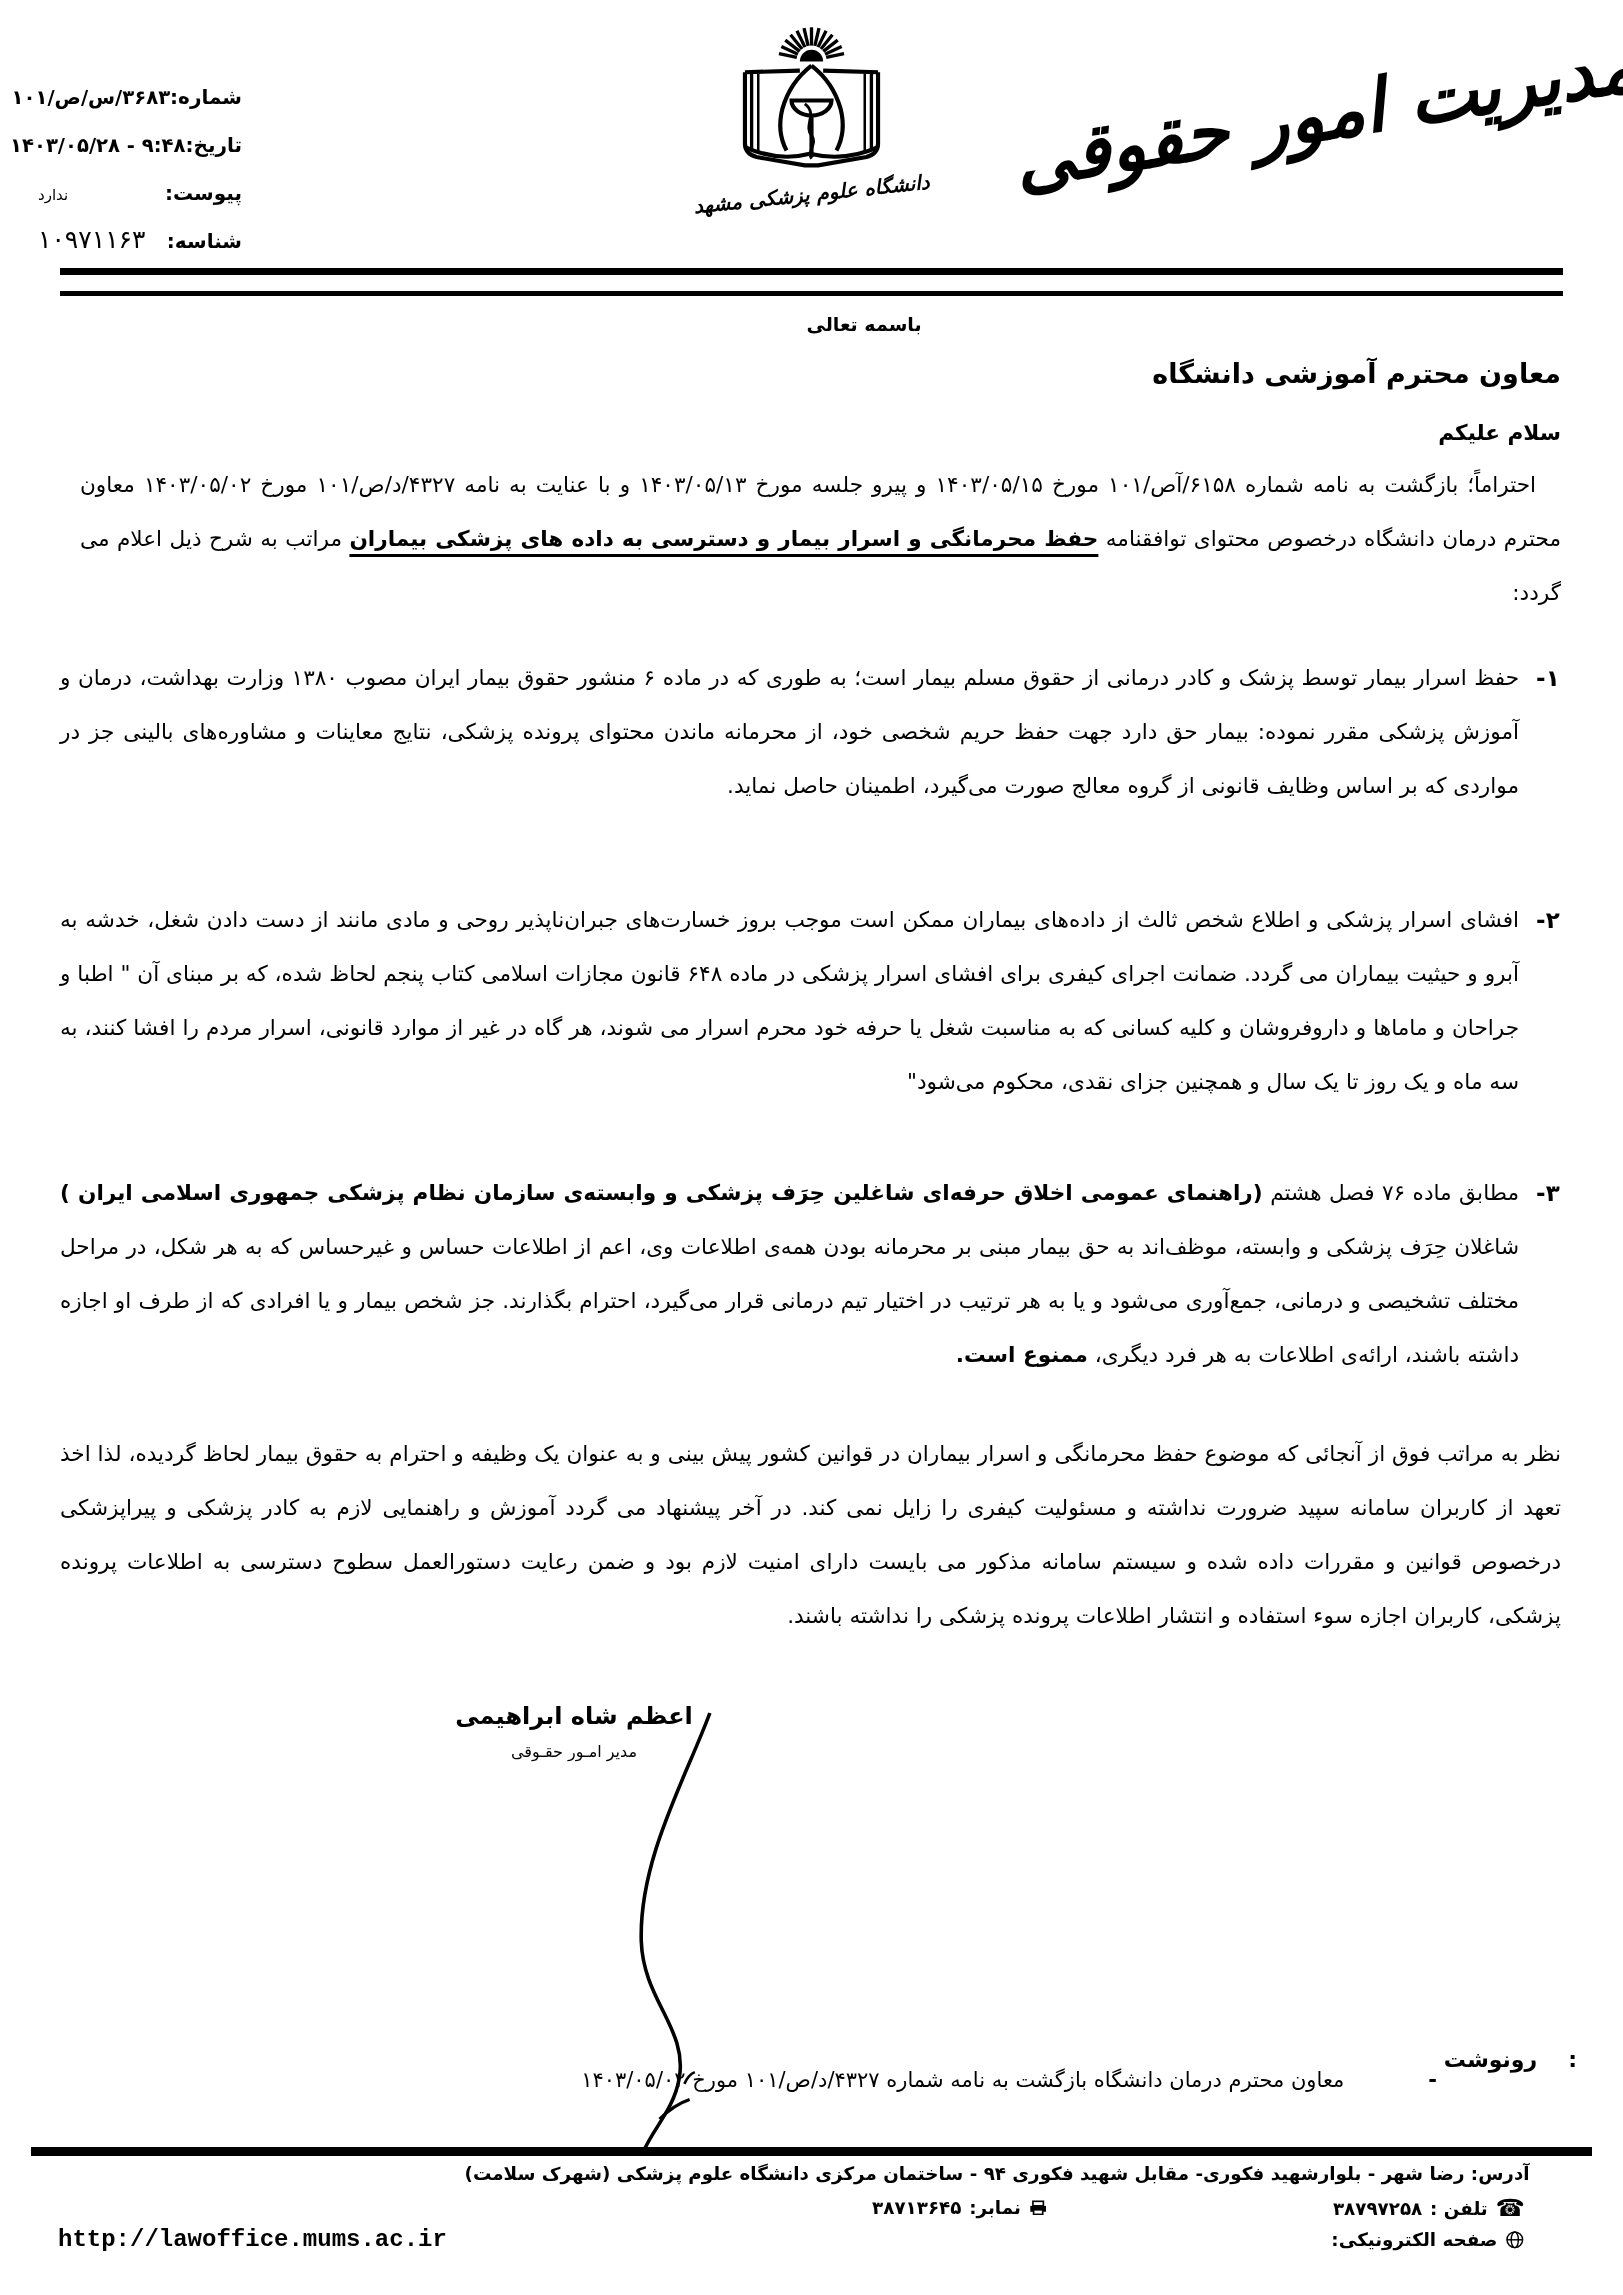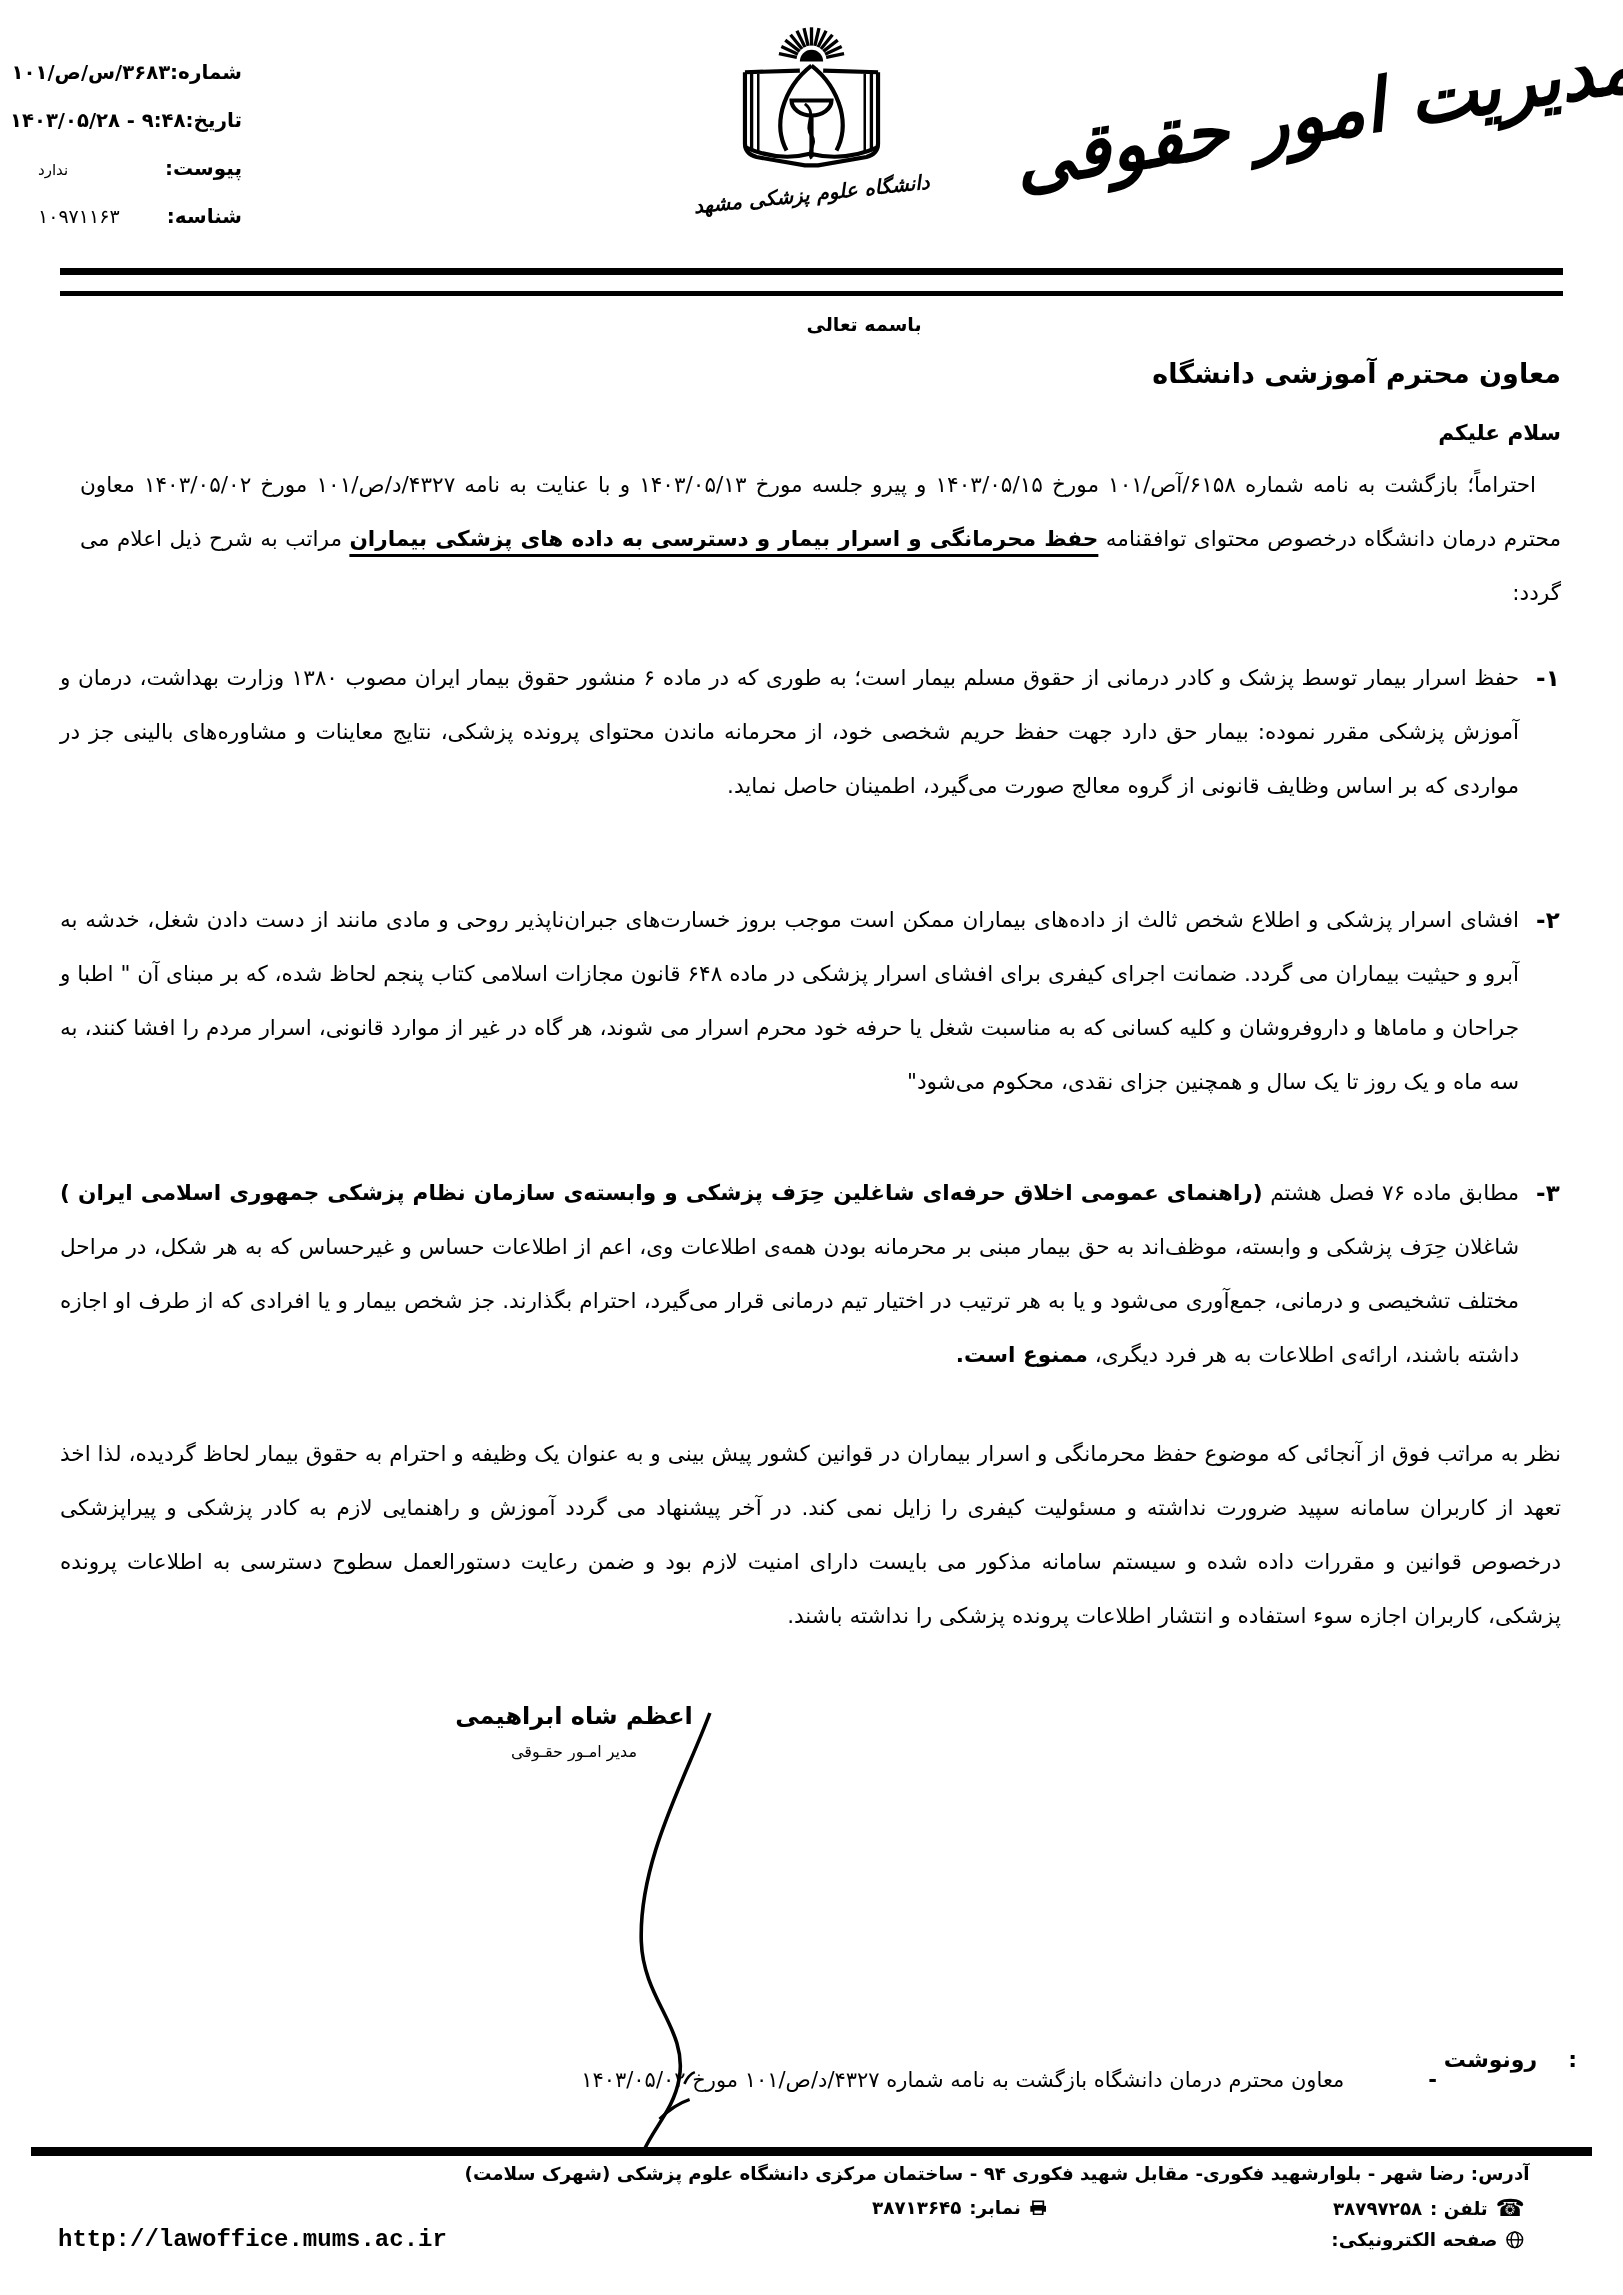--- a/index.html
+++ b/index.html
@@ -3,24 +3,24 @@
 <meta charset="utf-8">
 <style>
   html,body{margin:0;padding:0;background:#9a9a9a;}
   .page{
     position:relative;width:1623px;height:2295px;background:#ffffff;color:#000;
     font-family:"DejaVu Sans",sans-serif;overflow:hidden;direction:rtl;
   }
   
   .hdr-fields{position:absolute;top:60px;left:38px;width:204px;direction:rtl;}
   .field-row{display:flex;justify-content:space-between;align-items:baseline;height:48px;}
-  .fl{font-weight:bold;font-size:20px;white-space:nowrap;}
+  .fl{font-weight:bold;font-size:20px;white-space:nowrap;margin-top:25px;}
   .fv{font-weight:bold;font-size:19.6px;white-space:nowrap;}
   .field-row:nth-child(3) .fv{font-size:15px;font-weight:400;}
-  .field-row:nth-child(4) .fv{font-weight:400;font-size:19px;}
+  .field-row:nth-child(4) .fv{font-weight:400;font-size:25px;}
 
   .logo-wrap{position:absolute;top:19.6px;left:666px;width:290px;height:249px;text-align:center;}
   .logo-svg{display:block;margin:0 auto;}
   .logo-caption{
     display:inline-block;margin-top:-9.2px;font-size:20px;font-weight:bold;font-style:italic;
     transform:rotate(-6deg);white-space:nowrap;
   }
   .callig{
     position:absolute;top:18.3px;left:1047px;width:556px;height:190px;
     display:flex;align-items:center;justify-content:center;

